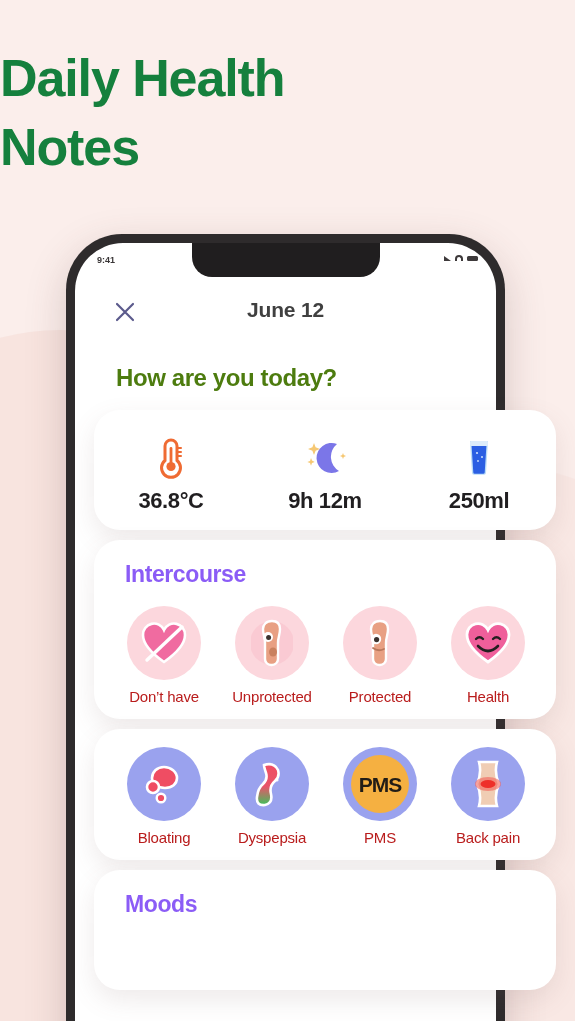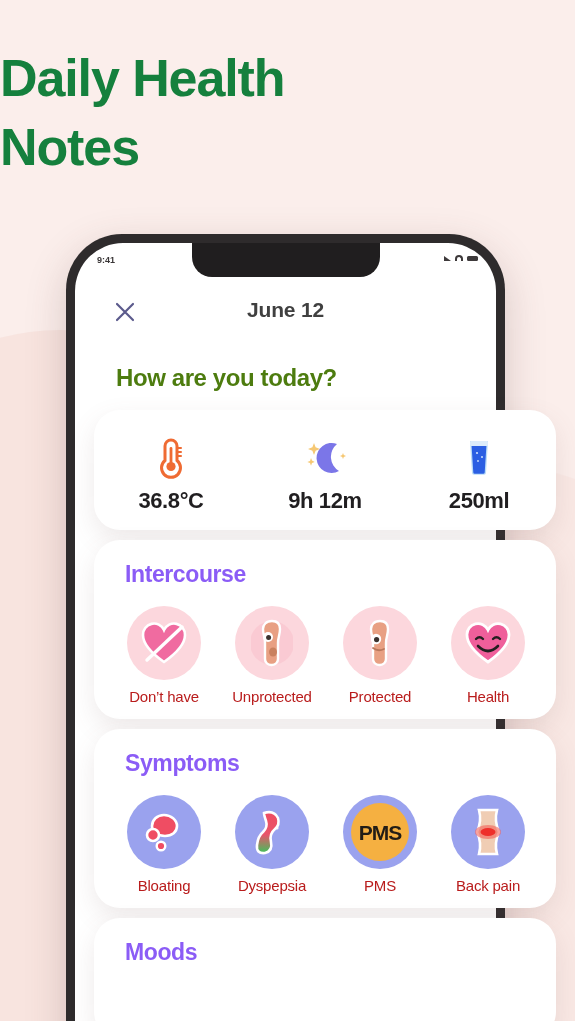--- a/index.html
+++ b/index.html
@@ -349,21 +349,20 @@
         </div>
 
         <div class="option">
 
           <div class="option-label">Dy</div>
         </div>
       </div>
     </div>
 
     <div class="card">
-      <div class="card-title">Symptoms</div>
       <div class="options">
 
         <div class="option">
           <div class="option-circle blue">
             <svg width="48" height="46" viewBox="0 0 48 46">
               <path d="M24 6 c7 0 13 5 13 11 c0 6 -5 10 -12 10 c-7 0 -13 -4 -13 -10 c0 -6 5 -11 12 -11 z" fill="#ef4d63" stroke="#ffffff" stroke-width="2.6"></path>
               <circle cx="13" cy="26" r="6" fill="#ef4d63" stroke="#ffffff" stroke-width="2.6"></circle>
               <circle cx="21" cy="37" r="4.3" fill="#ef4d63" stroke="#ffffff" stroke-width="2.4"></circle>
             </svg>
           </div>

